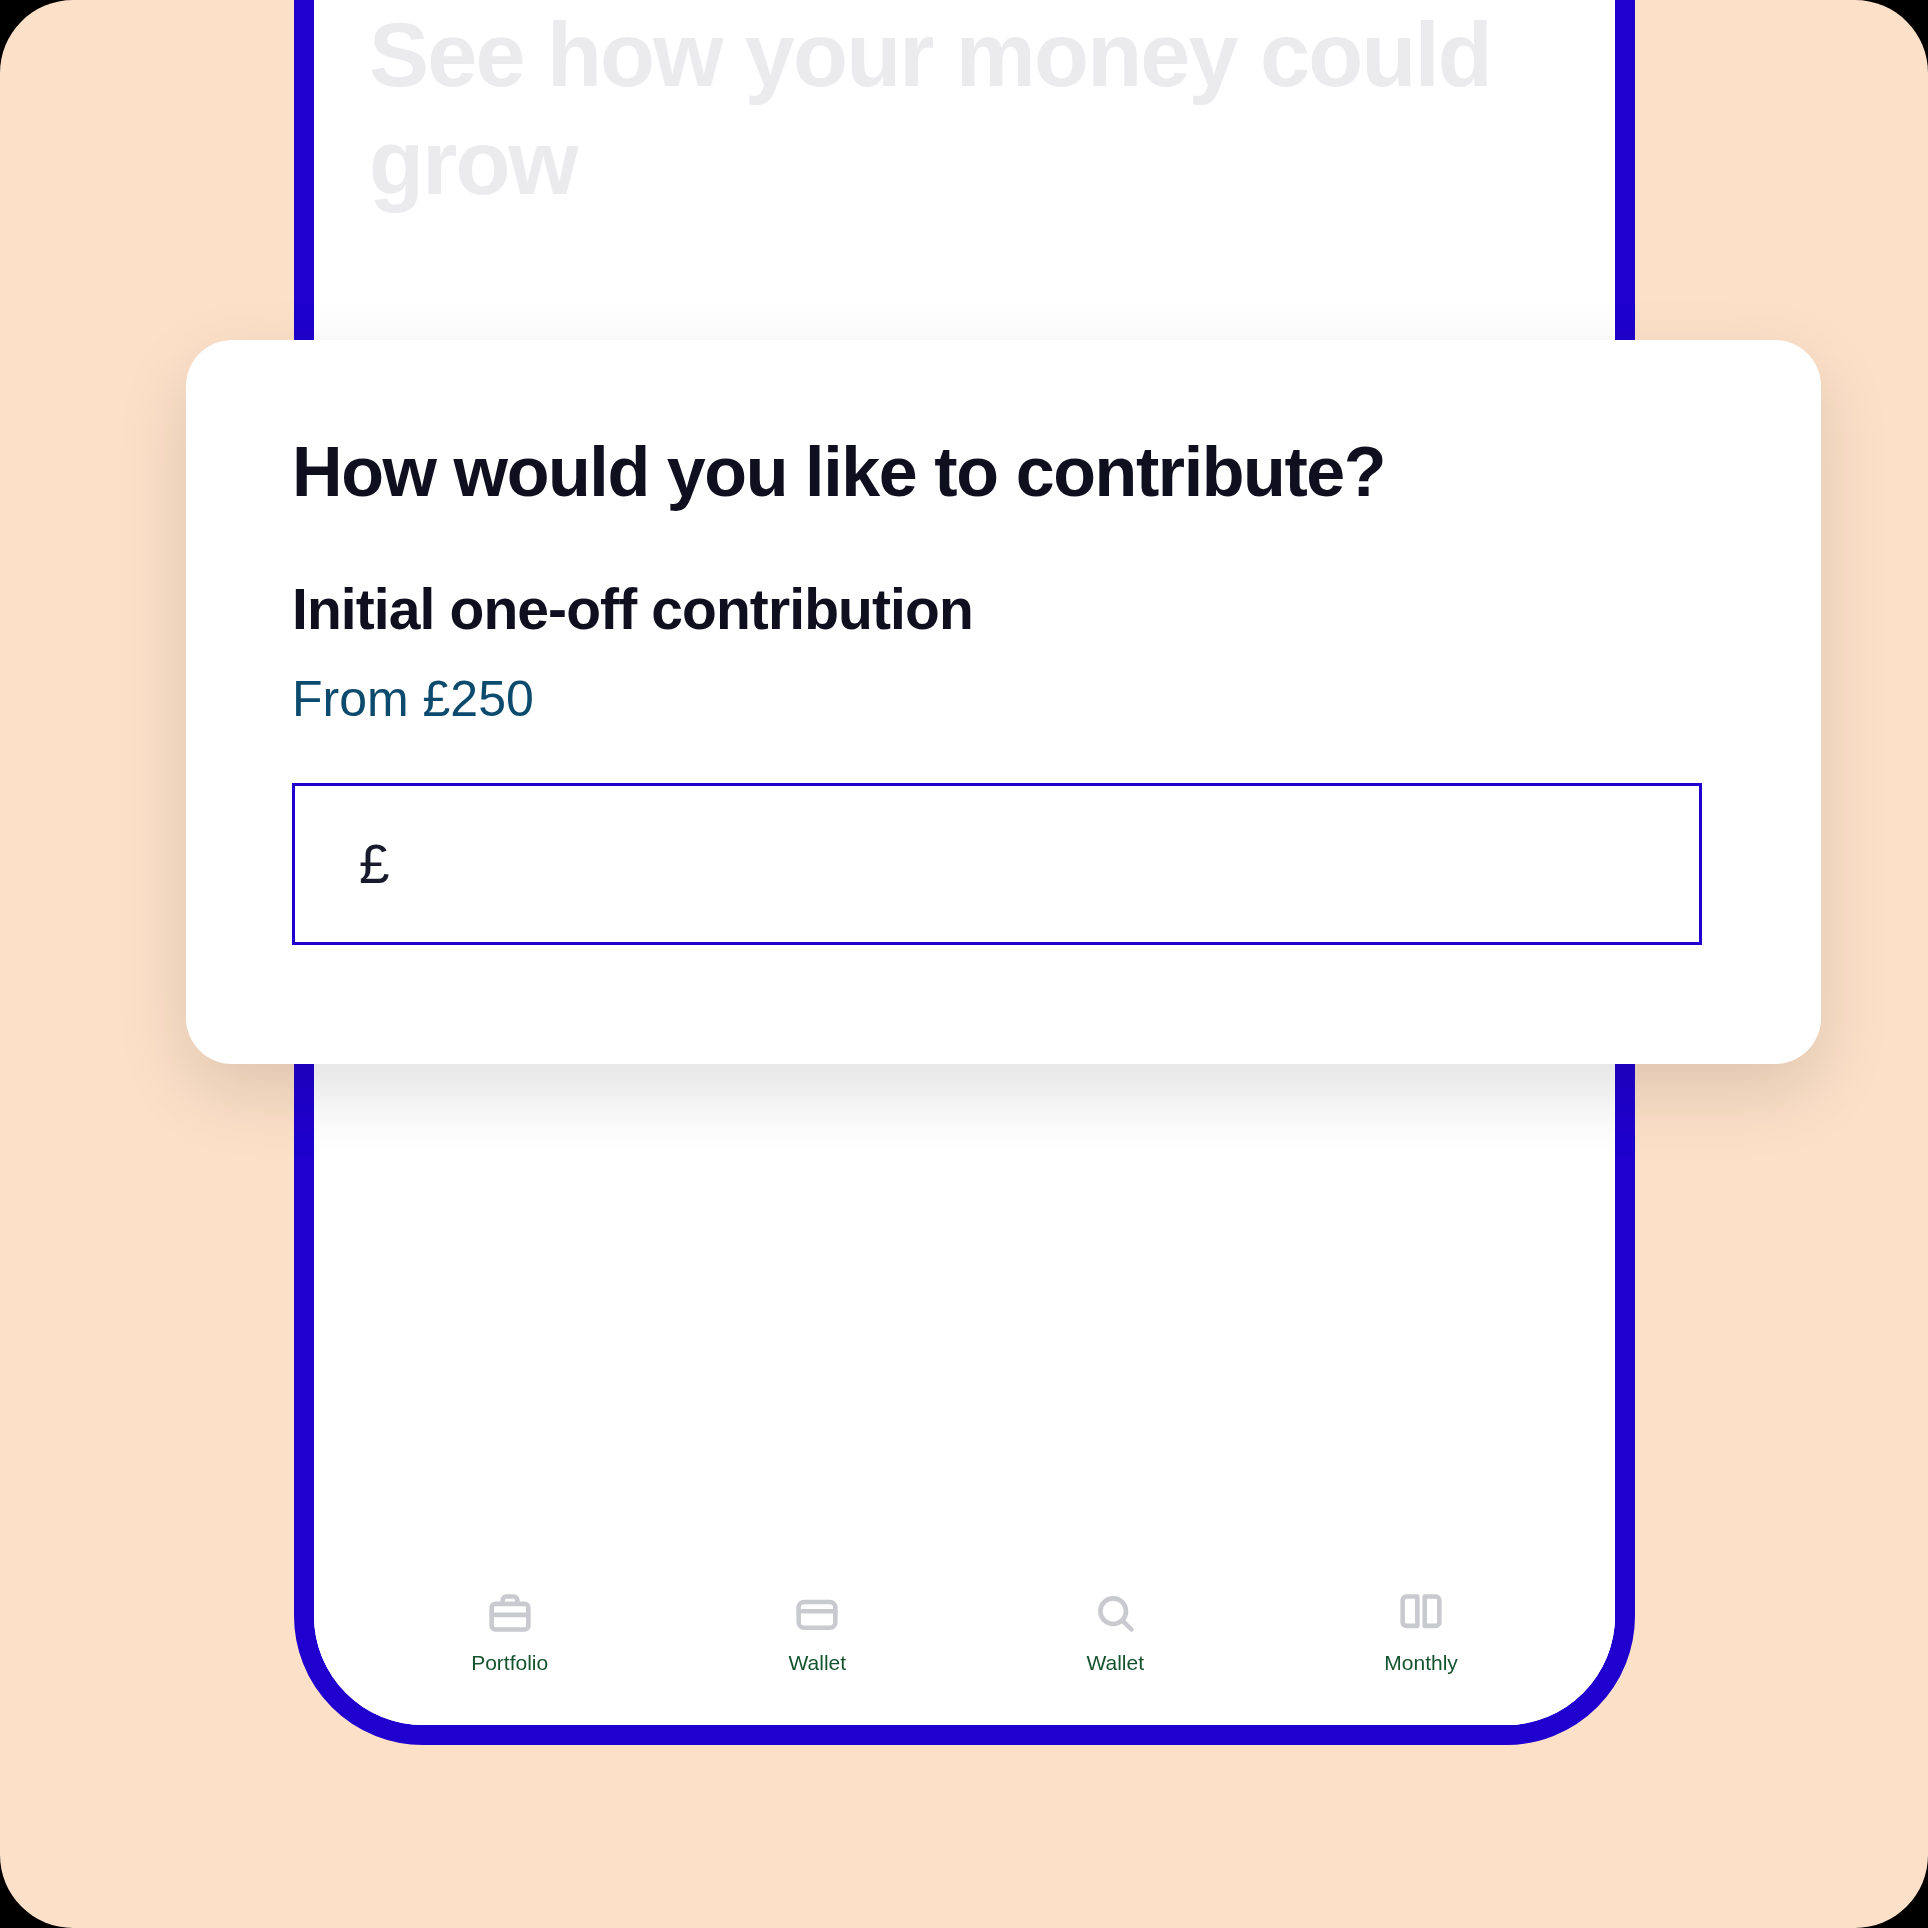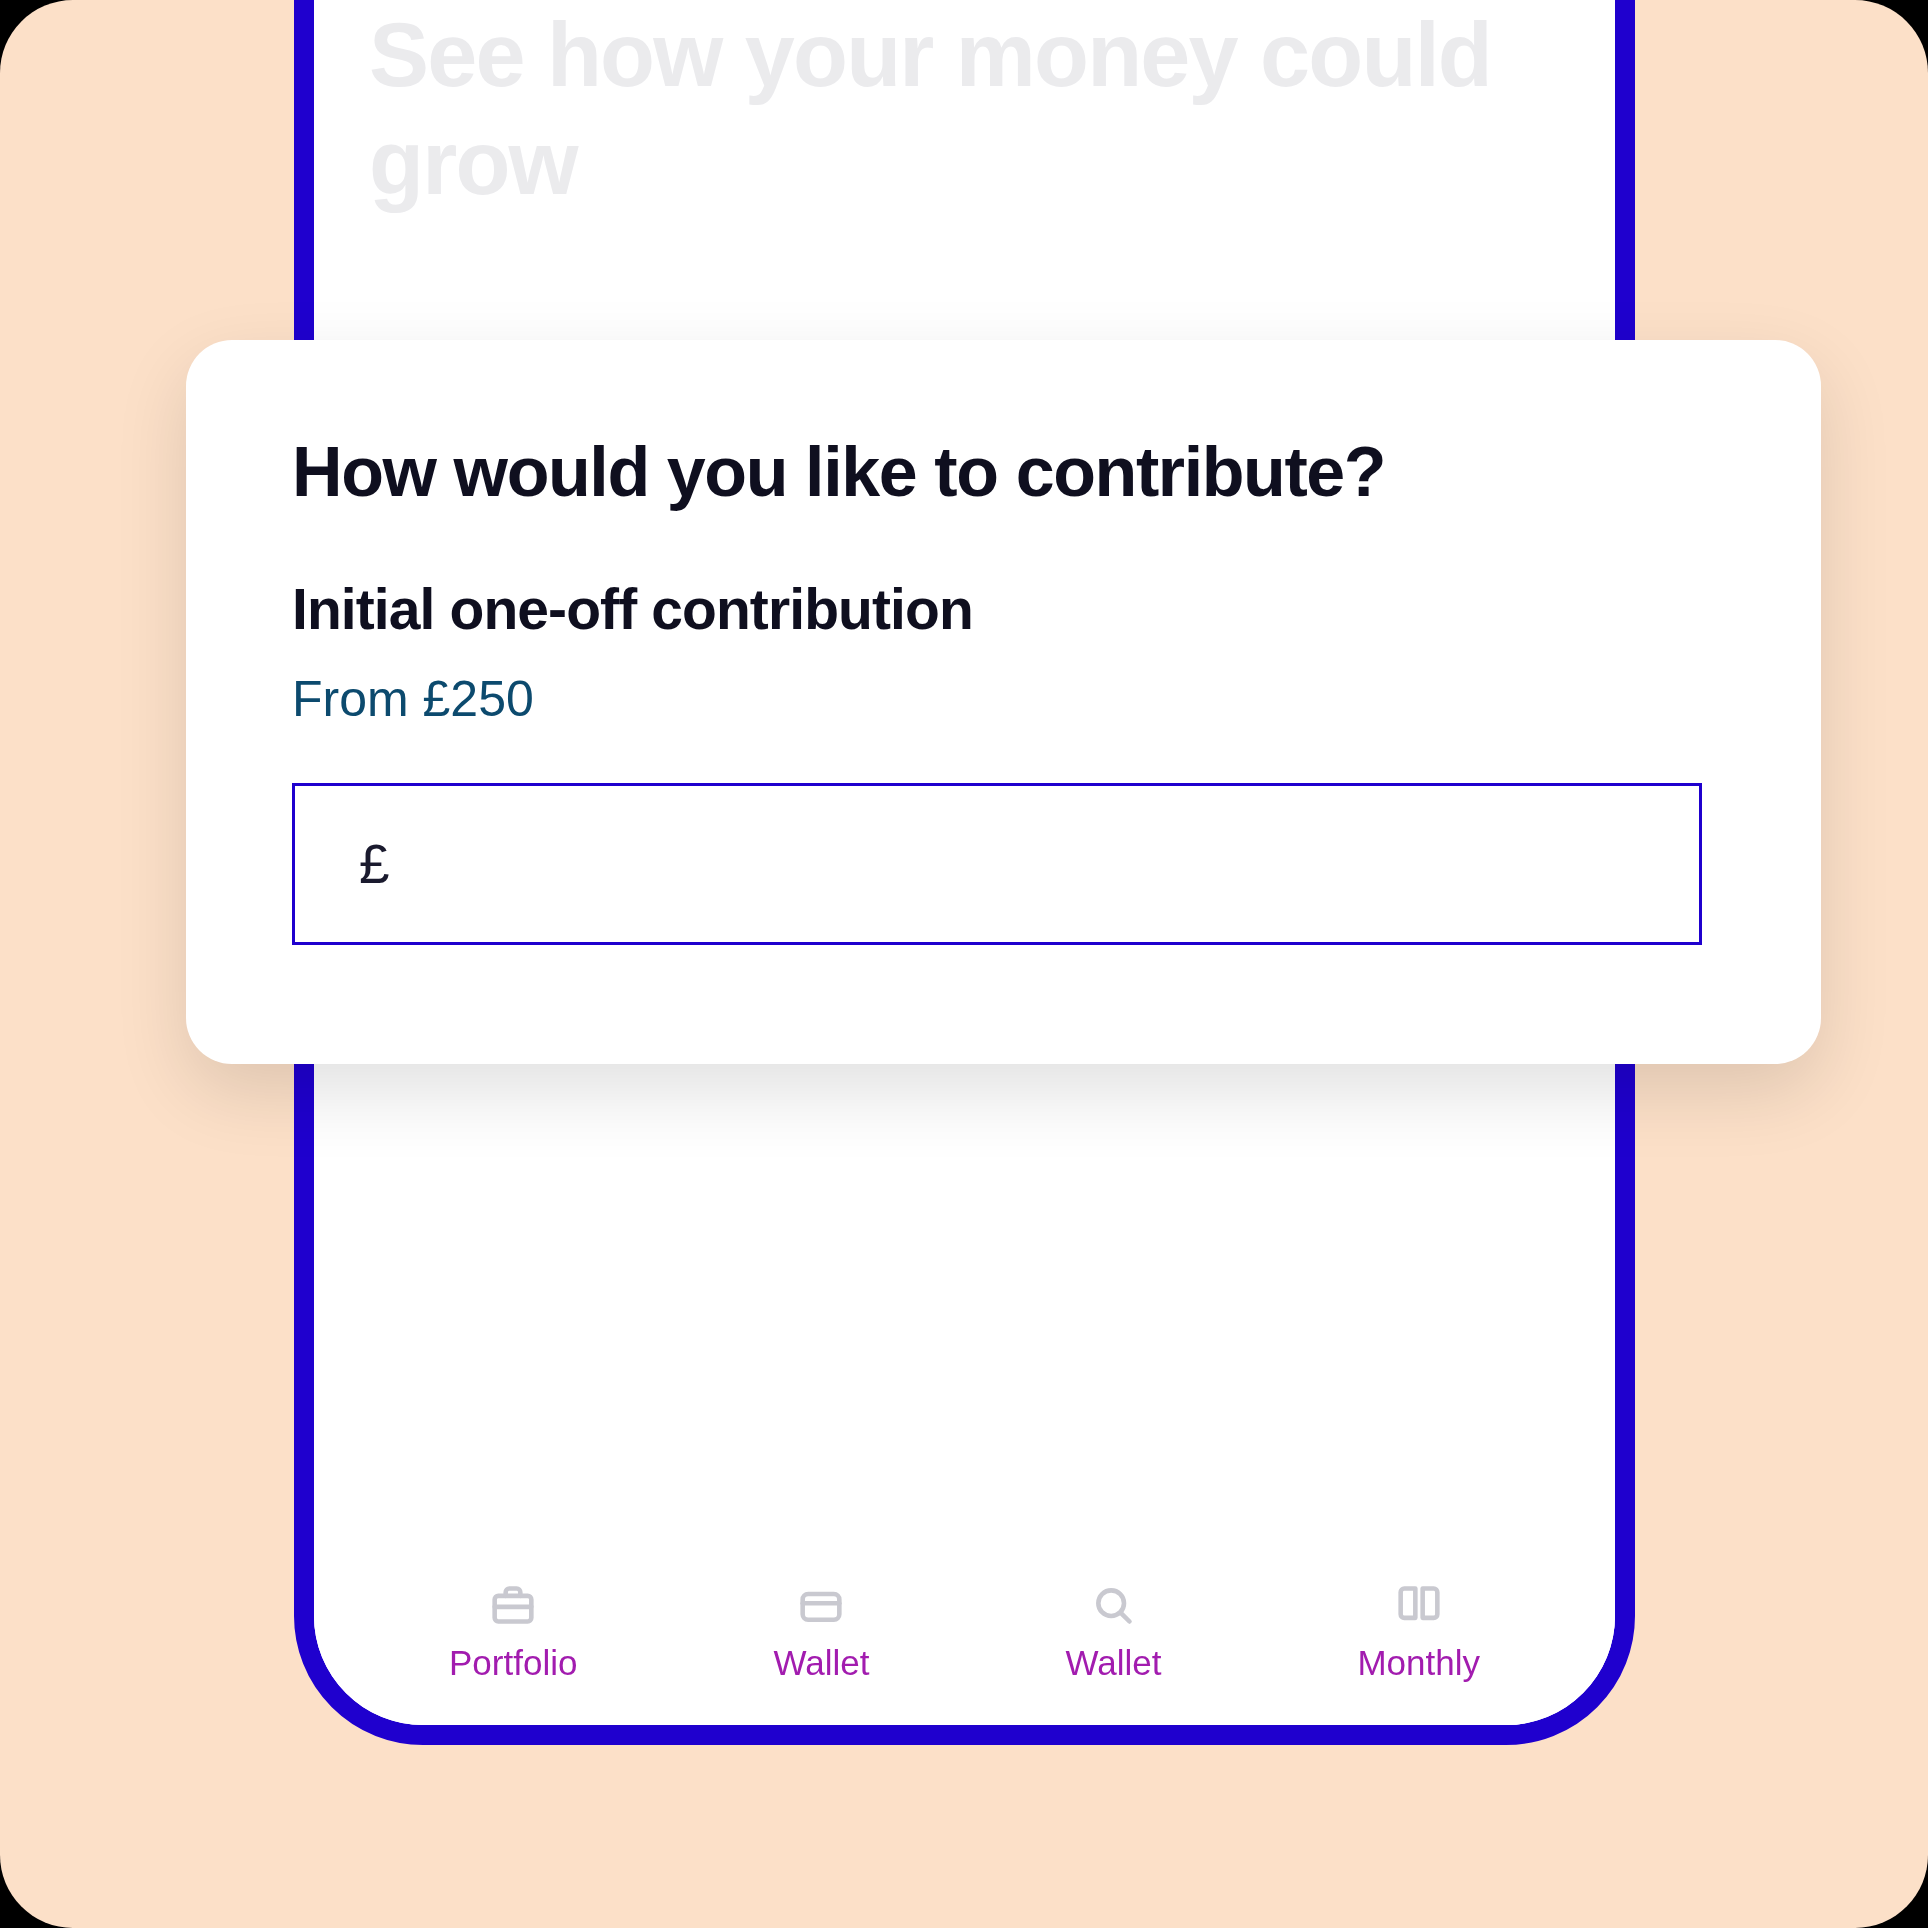--- a/index.html
+++ b/index.html
@@ -119,23 +119,23 @@
 
     .nav-icon svg {
       width: 44px;
       height: 44px;
       stroke: #C9C9D0;
       fill: none;
       stroke-width: 2.5;
     }
 
     .nav-label {
-      font-size: 35px;
-      font-weight: 500;
-      color: #a21caf;
+      font-size: 21px;
+      font-weight: 500;
+      color: #14532d;
       text-align: right;
     }
 
     .modal-card {
       position: absolute;
       top: 340px;
       left: 147px;
       width: 1635px;
       background: #fff;
       border-radius: 46px;

